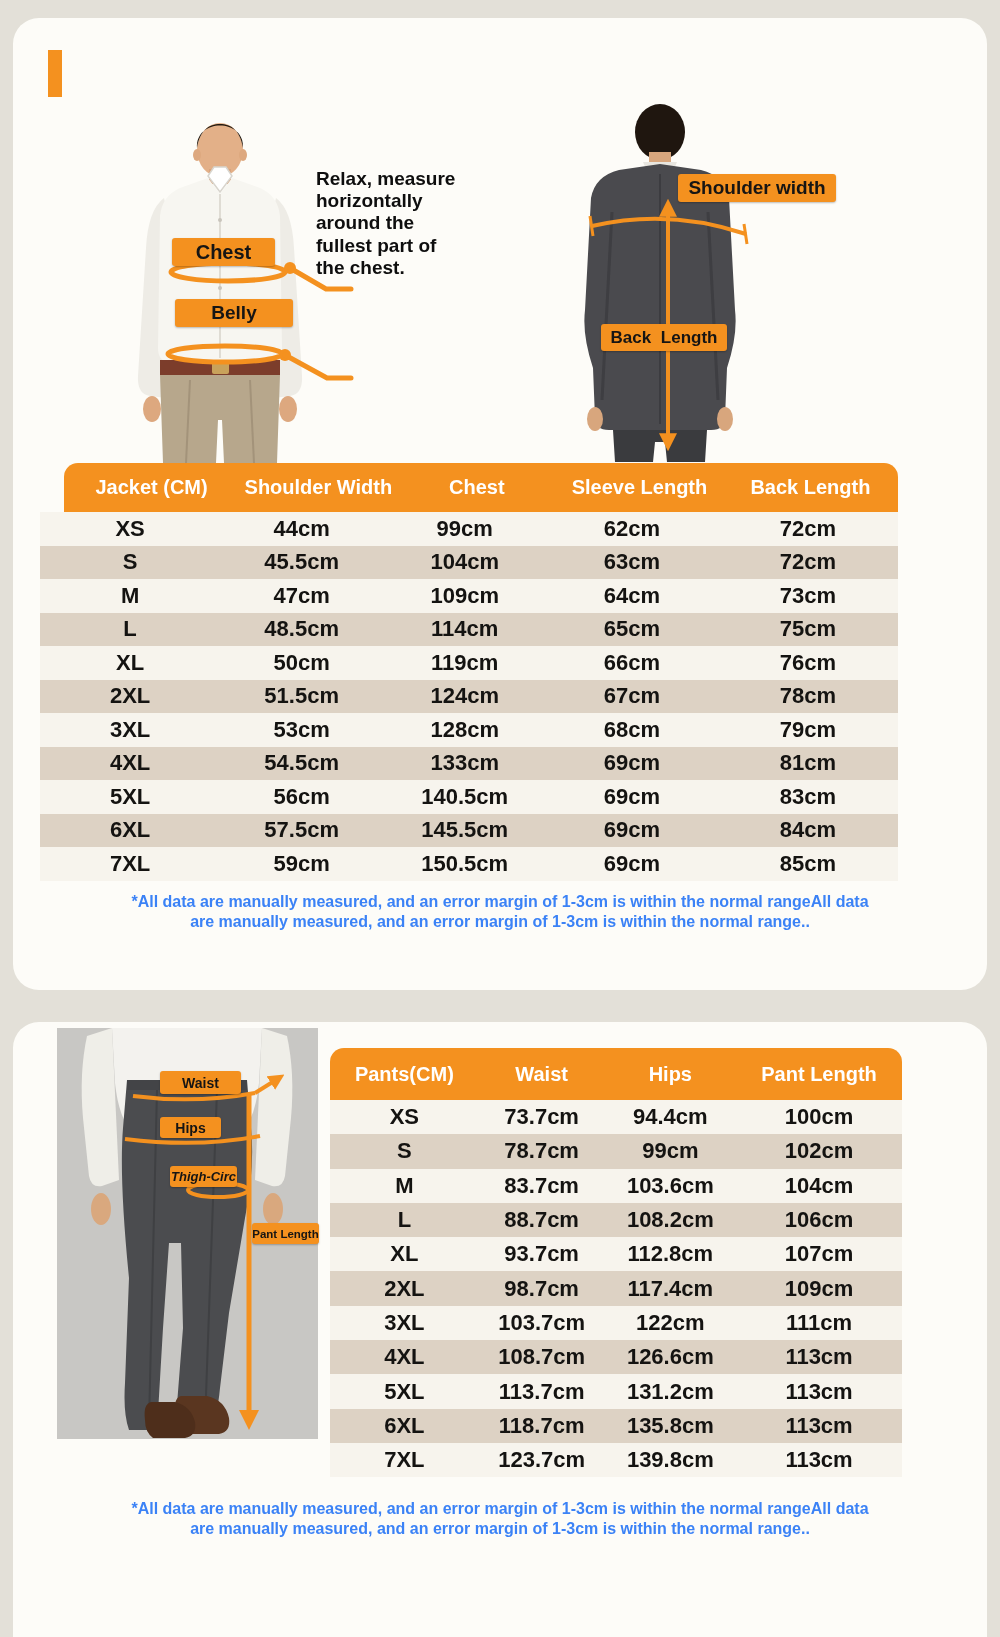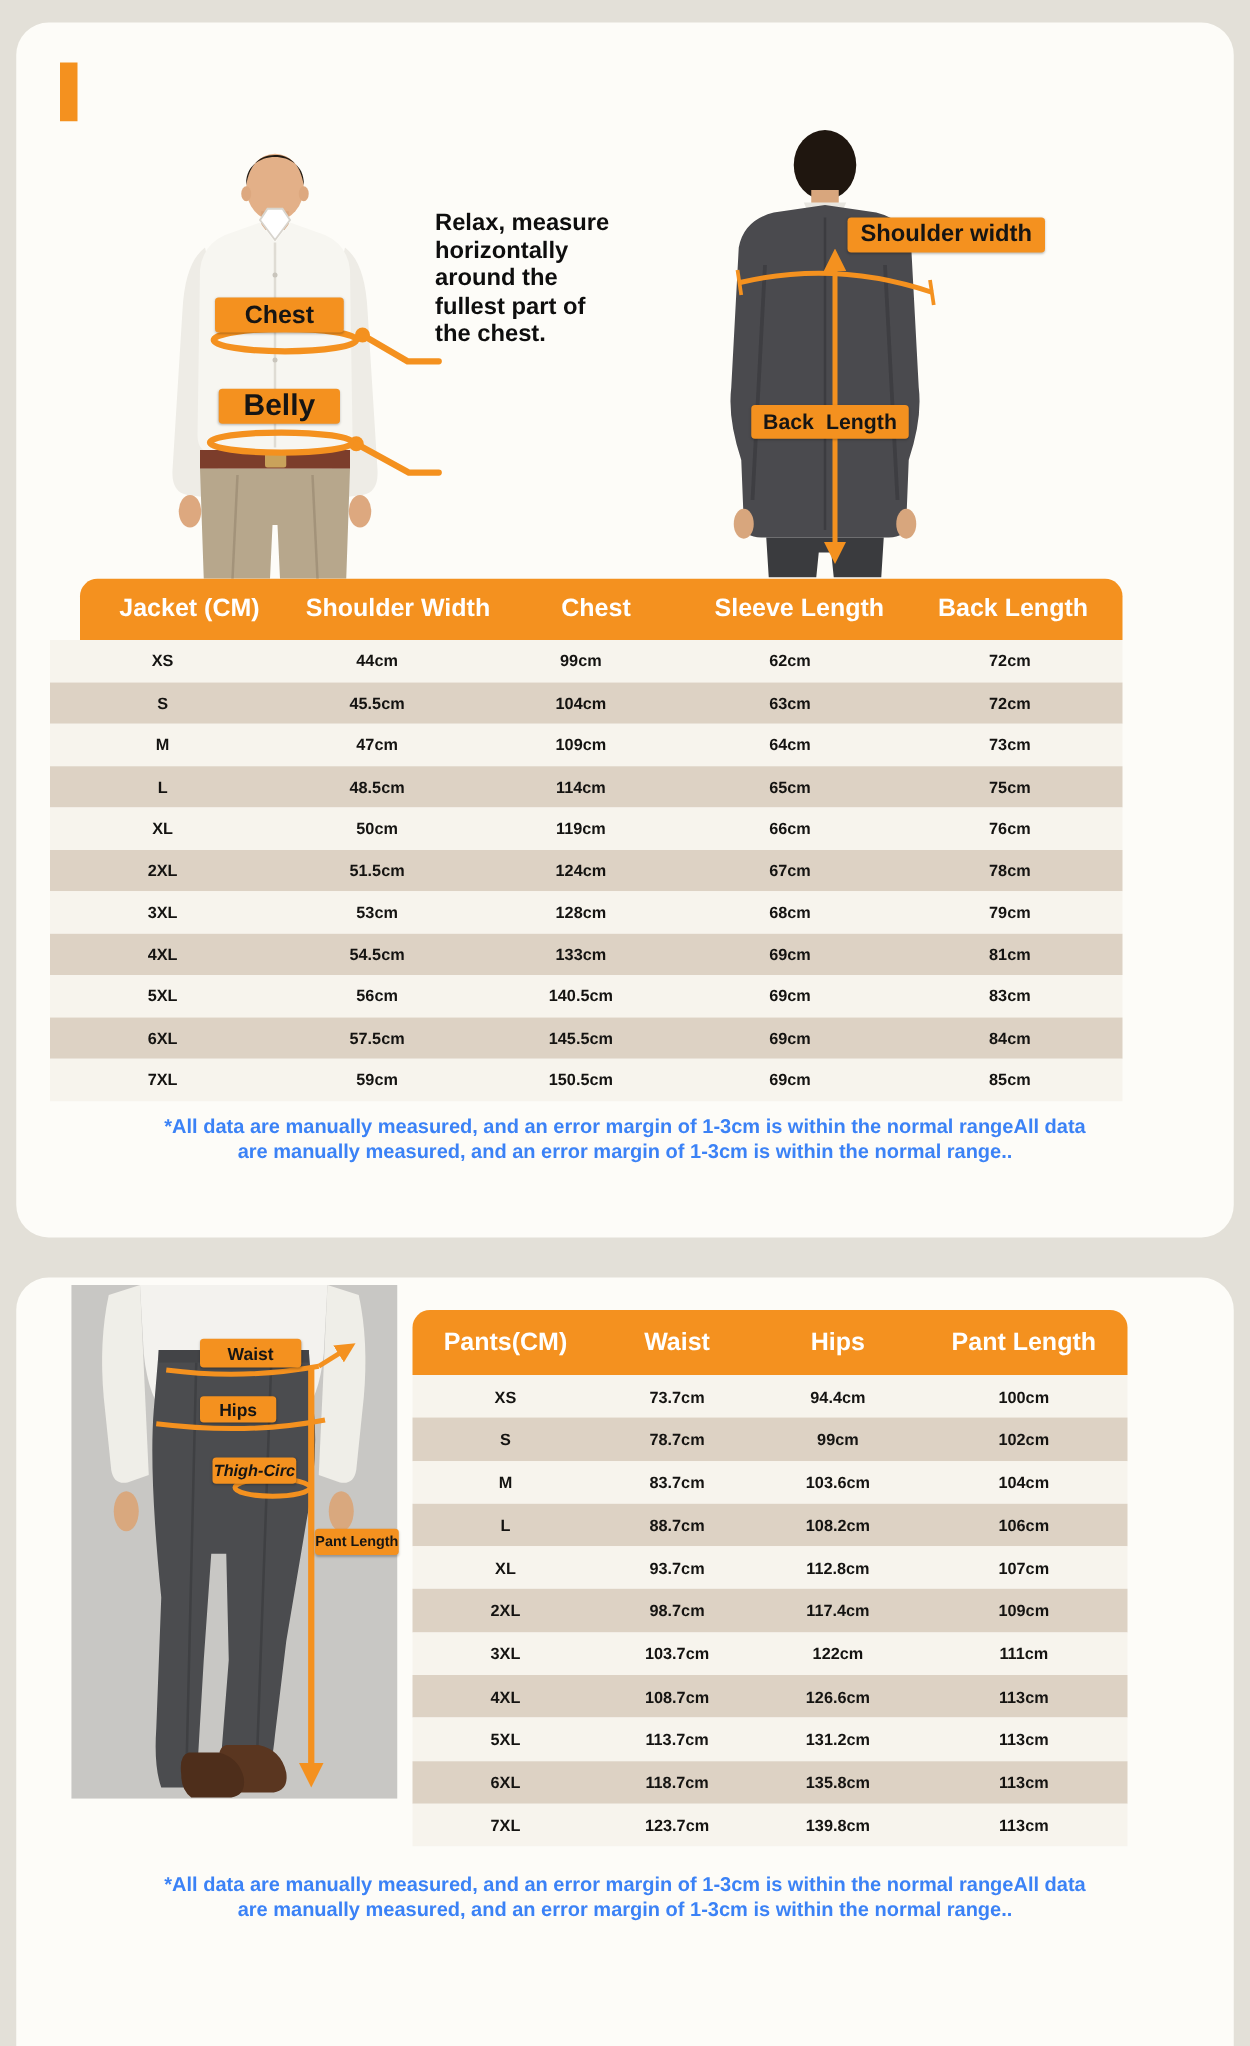--- a/index.html
+++ b/index.html
@@ -16,21 +16,21 @@
   #card-jacket { top:18px; height:972px; }
   #card-pants  { top:1022px; height:710px; }
 
   
   .accent-bar { left:35px; top:32px; width:14px; height:47px; background:#F4911F; }
   .title-row { left:66px; top:22px; display:flex; align-items:baseline; gap:7px; }
   .page-title { font-size:46px; font-weight:700; letter-spacing:-1.5px; color:#1B1A18; }
   .subtitle   { font-size:21px; font-weight:700; color:#242220; }
 
   
-  .note { position:absolute; font-size:19px; font-weight:700; line-height:1.17; color:#0E0E0E;margin-left:32px; }
+  .note { position:absolute; font-size:19px; font-weight:700; line-height:1.17; color:#0E0E0E; }
 
   
   .chip {
     position:absolute; background:#F4911F; color:#161514; font-weight:700;
     display:flex; align-items:center; justify-content:center;
     border-radius:3px; box-shadow:0 1px 2px rgba(0,0,0,.25);
     white-space:nowrap;
   }
 
   svg.overlay { position:absolute; left:0; top:0; pointer-events:none; }
@@ -40,21 +40,21 @@
   .stable { position:absolute; }
   .thead {
     display:grid; height:49px; background:#F4911F;
     border-radius:14px 14px 0 0; color:#FFFFFF; font-weight:700; font-size:20px;
     align-items:center; text-align:center;
   }
   .jgrid { grid-template-columns:21% 19% 19% 20% 21%;margin-left:24px; }
   .pgrid { grid-template-columns:26% 22% 23% 29%; }
   .trow {
     display:grid; align-items:center; text-align:center;
-    font-weight:700; font-size:13px; color:#141311;
+    font-weight:700; font-size:22px; color:#141311;
   }
   #jacket-rows .trow { height:33.5px; grid-template-columns:21% 19% 19% 20% 21%; }
   #pants-rows  .trow { height:34.3px; grid-template-columns:26% 22% 23% 29%; }
   .rows .trow:nth-child(odd)  { background:#F7F4ED; }
   .rows .trow:nth-child(even) { background:#DDD2C4; }
 
   .disclaimer {
     position:absolute; left:0; width:100%; text-align:center;
     font-size:16px; font-weight:700; line-height:1.22; color:#3b82f6;
   }
@@ -115,21 +115,21 @@
     <ellipse cx="212" cy="336" rx="57" ry="8" stroke="#F4911F" stroke-width="5" fill="none"></ellipse>
     <circle cx="272" cy="337" r="6" fill="#F4911F"></circle>
     <path d="M272,337 L314,360 L338,360" stroke="#F4911F" stroke-width="5" fill="none" stroke-linecap="round"></path>
     <path d="M579,208 Q656,190 733,216" stroke="#F4911F" stroke-width="4" fill="none"></path>
     <line x1="577" y1="198" x2="580" y2="218" stroke="#F4911F" stroke-width="3"></line>
     <line x1="731" y1="206" x2="734" y2="226" stroke="#F4911F" stroke-width="3"></line>
     <line x1="655" y1="188" x2="655" y2="426" stroke="#F4911F" stroke-width="4" marker-start="url(#ah)" marker-end="url(#ah)"></line>
   </svg>
 
   <div class="chip" style="left:159px; top:220px; width:103px; height:28px; font-size:20px;">Chest</div>
-  <div class="chip" style="left:162px; top:293px; width:97px; height:28px; font-size:24px;">Belly</div>
+  <div class="chip" style="left:162px; top:281px; width:118px; height:28px; font-size:19px;">Belly</div>
   <div class="chip" style="left:665px; top:156px; width:158px; height:28px; font-size:19px;">Shoulder width</div>
   <div class="chip" style="left:588px; top:306px; width:126px; height:27px; font-size:17px; word-spacing:5px;">Back Length</div>
 
   <div class="note" style="left:303px; top:150px; width:152px;">Relax, measure horizontally around the fullest part of the chest.</div>
 
   <div class="stable" style="left:27px; top:445px; width:858px;">
     <div class="thead jgrid">
       <span>Jacket (CM)</span>
       <span>Shoulder Width</span>
       <span>Chest</span>

